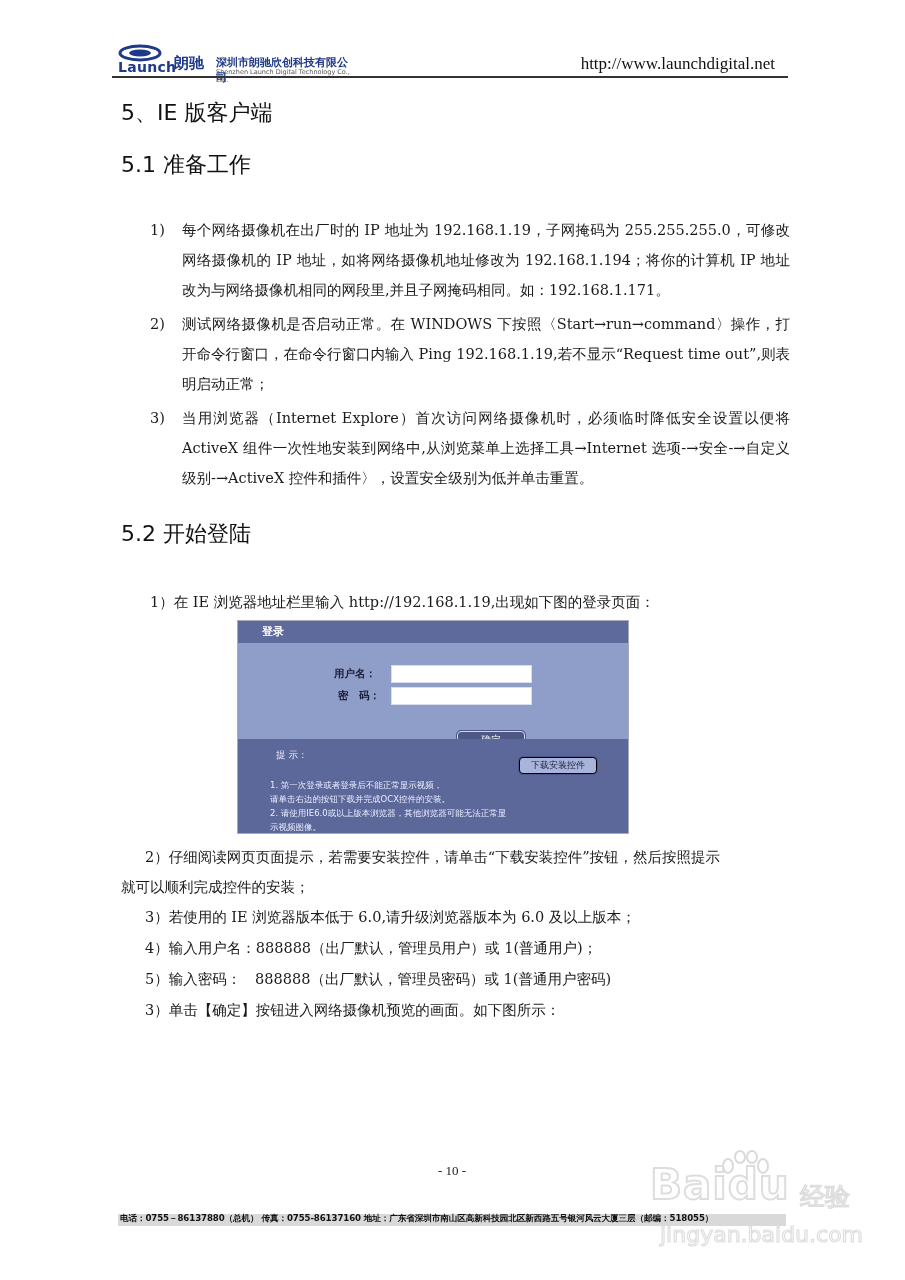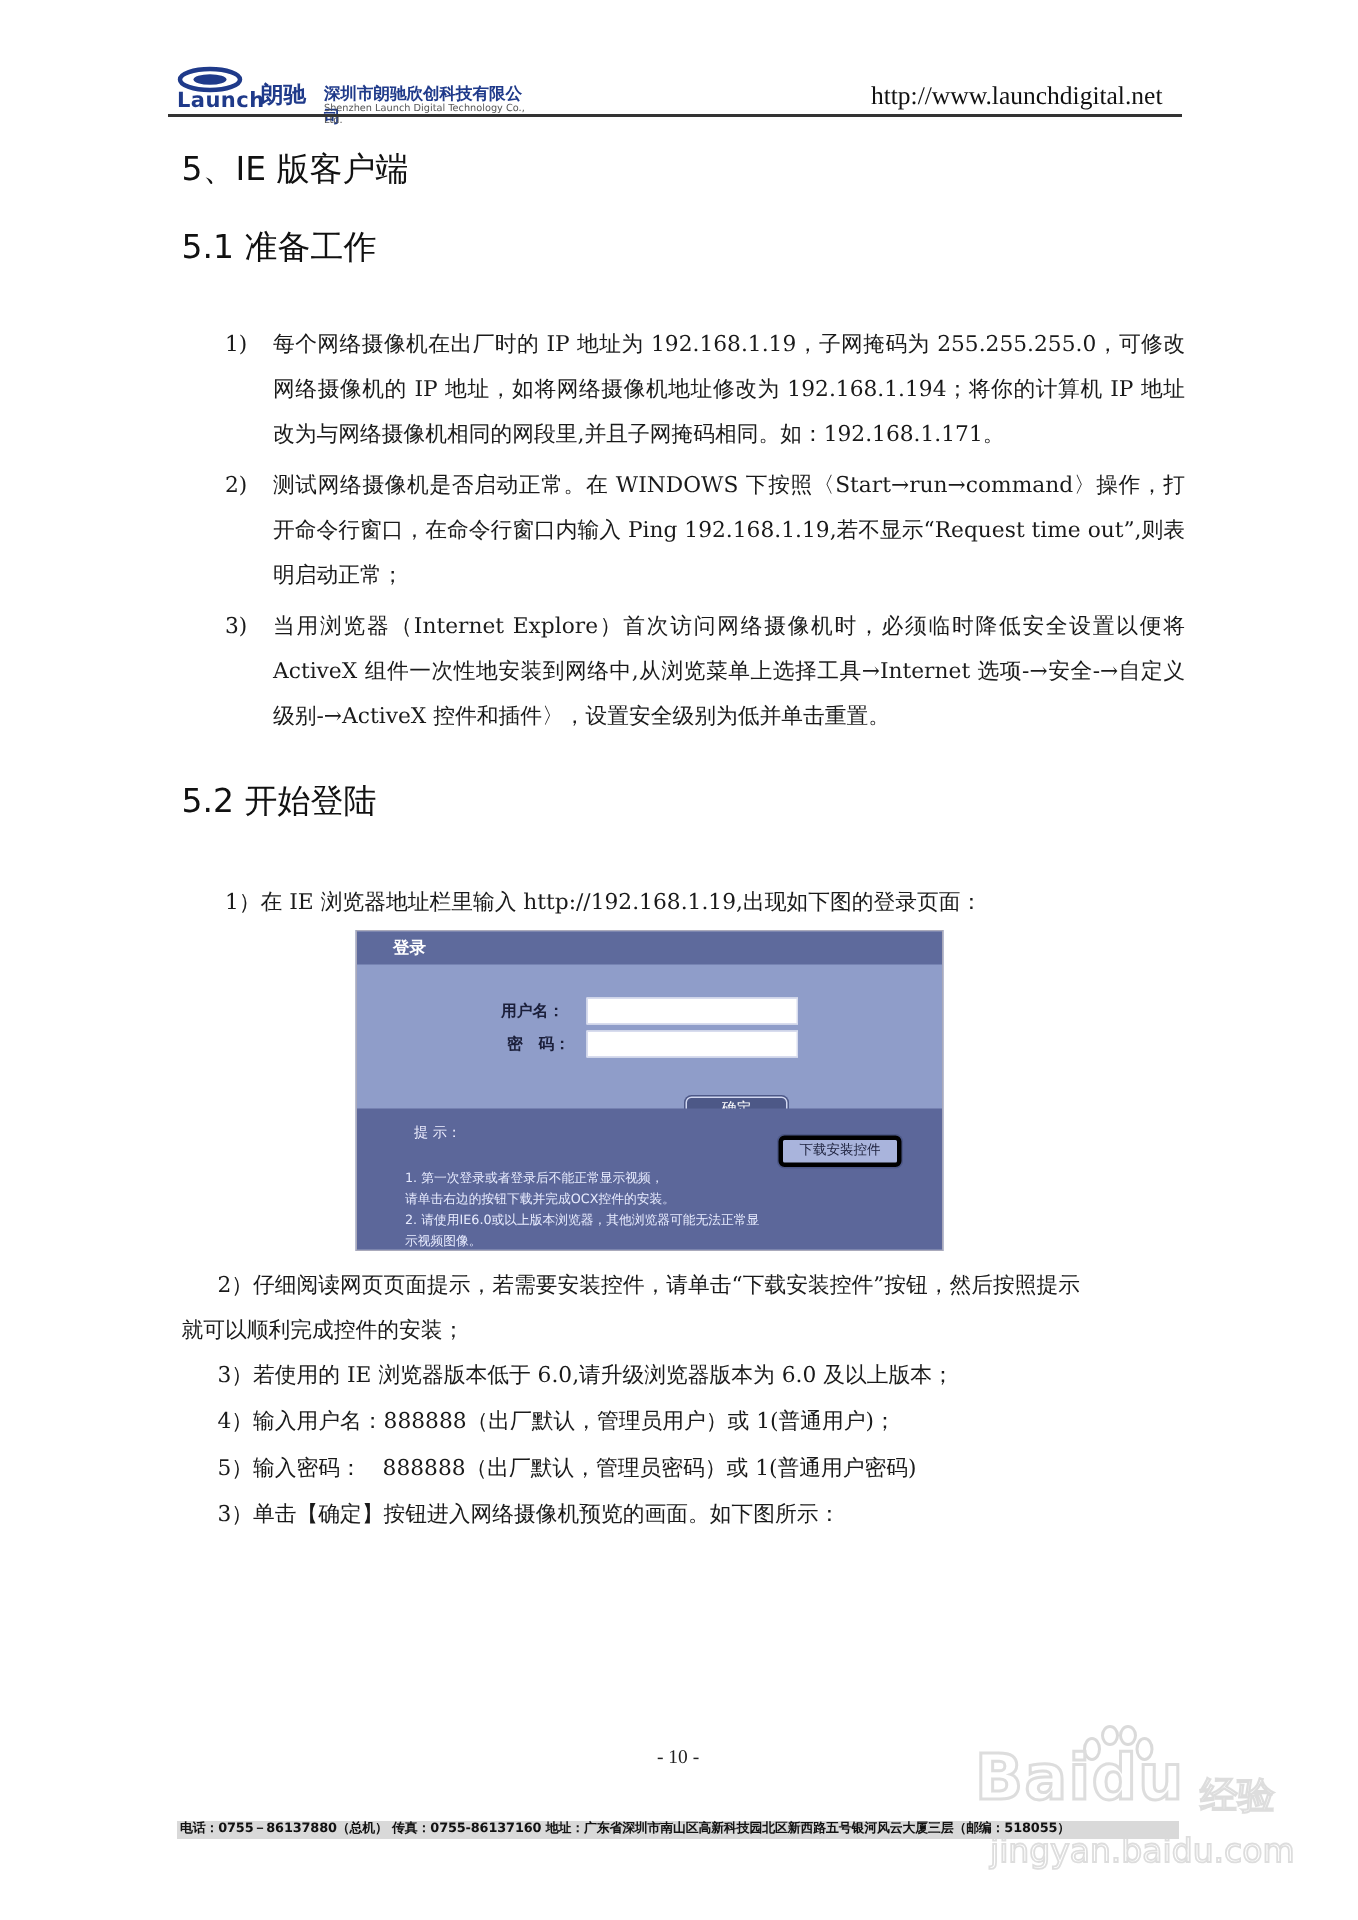--- a/index.html
+++ b/index.html
@@ -32,21 +32,21 @@
   
   .login { left: 237px; top: 620px; width: 390px; height: 212px; border: 1px solid #aab; background: #8f9dc9; }
   .login-title-bar { position: absolute; left: 0; top: 0; width: 100%; height: 22px; background: #5e6a9c; }
   .login-title { position: absolute; left: 24px; top: 3px; font-family: "DejaVu Sans", sans-serif; font-size: 11px; color: #fff; font-weight: bold; }
   .login-label { position: absolute; font-family: "DejaVu Sans", sans-serif; font-size: 10.5px; color: #1b1f3a; font-weight: bold; }
   .login-input { position: absolute; left: 153px; width: 135px; height: 14px; background: #fff; border: 1px solid #d8dcee; }
   .ok-btn { position: absolute; left: 219px; top: 89px; width: 66px; height: 16px; background: #4d5887; border: 1px solid #d0d6ef; border-radius: 4px; box-shadow: 0 0 0 1px #4d5887; color: #fff; font-family: "DejaVu Sans", sans-serif; font-size: 10px; text-align: center; line-height: 16px; margin-top: 21px; }
   .tips-box { position: absolute; left: 0; top: 118px; width: 100%; height: 94px; background: #5c679a; }
   .tips-title { position: absolute; left: 38px; top: 10px; font-family: "DejaVu Sans", sans-serif; font-size: 9.5px; color: #eef; }
   .tips-line { position: absolute; left: 32px; font-family: "DejaVu Sans", sans-serif; font-size: 8.5px; color: #e8ecff; white-space: nowrap; margin-top: 16px; }
-  .download-btn { position: absolute; left: 281px; top: 18px; width: 76px; height: 15px; background: #a9b4dc; border: 3px solid #000000; border-radius: 4px; box-shadow: 0 0 0 1px #4d5887; font-family: "DejaVu Sans", sans-serif; font-size: 9px; color: #1b1f3a; text-align: center; line-height: 15px; }
+  .download-btn { position: absolute; left: 281px; top: 18px; width: 76px; height: 15px; background: #a9b4dc; border: 1px solid #000000; border-radius: 4px; box-shadow: 0 0 0 1px #4d5887; font-family: "DejaVu Sans", sans-serif; font-size: 9px; color: #1b1f3a; text-align: center; line-height: 15px; }
 
   
   .footer-bar { left: 118px; top: 1214px; width: 668px; height: 12px; background: #d9d9d9; }
   .footer-text { left: 120px; top: 1213px; font-family: "DejaVu Sans", sans-serif; font-size: 8.6px; font-weight: bold; color: #111; white-space: nowrap; letter-spacing: -0.1px; }
   .page-num { left: 438px; top: 1163px; font-family: "Liberation Serif", serif; font-size: 13px; color: #222; }
 
   
   .watermark { left: 650px; top: 1150px; width: 220px; height: 100px; opacity: 0.85; }
   .wm-baidu { position: absolute; left: 0; top: 10px; font-family: "DejaVu Sans", sans-serif; font-size: 42px; font-weight: bold; color: transparent; -webkit-text-stroke: 2px #d8d8d8; letter-spacing: 1px; }
   .wm-jy { position: absolute; left: 118px; top: 30px; font-family: Liberation Sans, sans-serif; font-size: 25px; color: transparent; -webkit-text-stroke: 1.5px #d8d8d8; }

